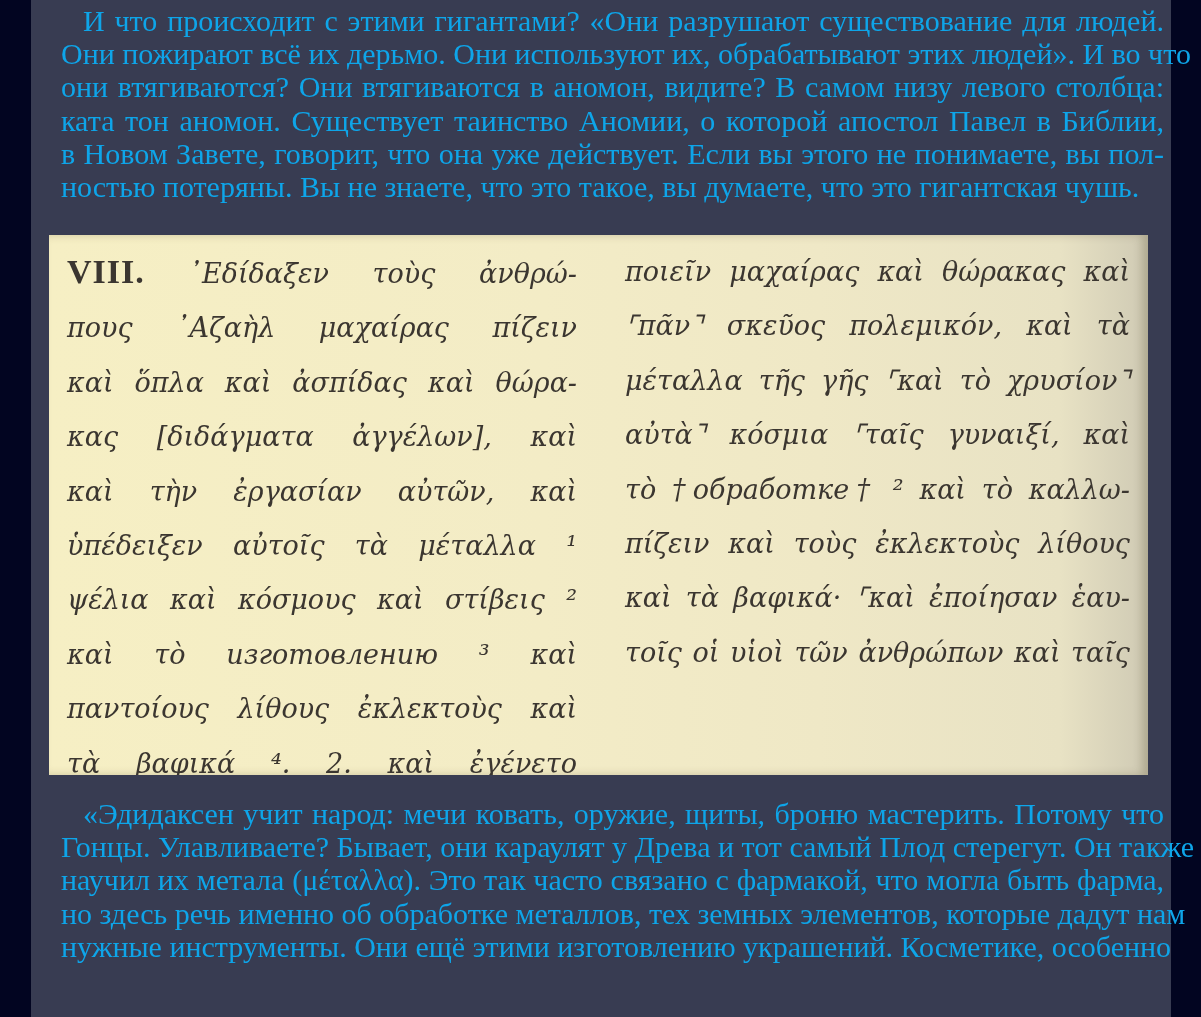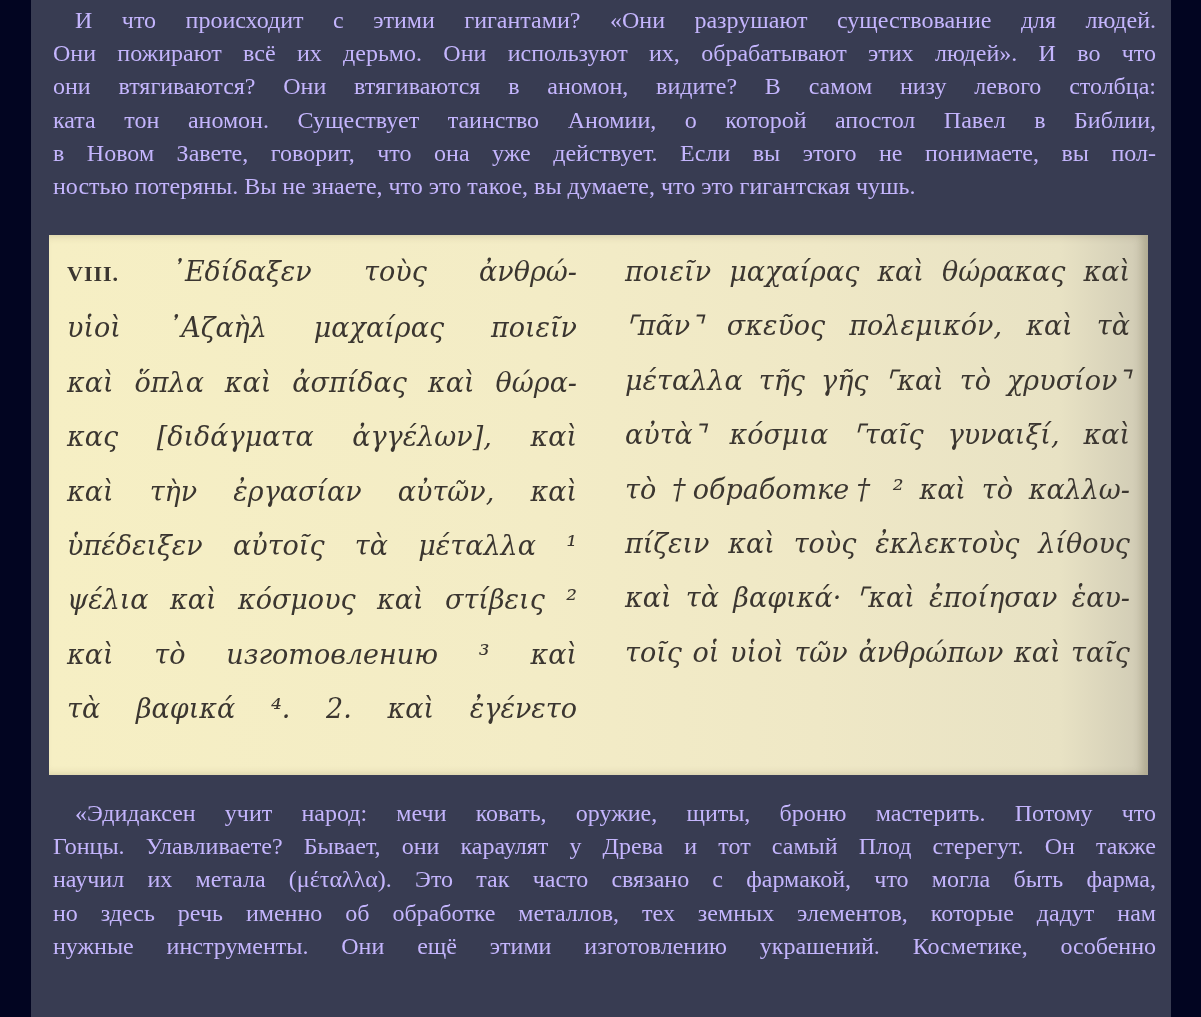--- a/index.html
+++ b/index.html
@@ -6,24 +6,24 @@
   body {
     width: 1201px; height: 1017px; overflow: hidden;
     background: #020521;
     position: relative;
   }
   .panel {
     position: absolute; left: 31px; top: 0; width: 1140px; height: 1017px;
     background: #383c52;
   }
   .para {
-    position: absolute; left: 53px; width: 1103px;
+    position: absolute; left: 61px; width: 1103px;
     font-family: "Liberation Serif", "DejaVu Serif", serif;
-    font-size: 24px; line-height: 33.2px;
-    color: #c4b5fd;
+    font-size: 30px; line-height: 33.2px;
+    color: #0ea5e9;
     text-align: justify;
   }
   .para .ln { display: block; white-space: nowrap; text-align-last: justify; text-align: justify; }
   .para .ln.last { text-align-last: left; }
   .para .ln.indent { padding-left: 22px; }
   #para1 { top: 4px; }
   #para2 { top: 797px; }
   .scan {
     position: absolute; left: 49px; top: 235px; width: 1099px; height: 540px;
     background: linear-gradient(90deg, #f6efc4 0%, #f3ecc6 45%, #efe8c6 70%, #e8e2c4 92%, #cfcab4 100%);
@@ -34,46 +34,47 @@
     position: absolute; top: 10px;
     font-family: "DejaVu Serif", "Liberation Serif", serif;
     font-style: italic;
     color: #3b3630;
     font-size: 27px; line-height: 54.4px;
     filter: blur(0.4px);
   }
   .col .gl { display: block; white-space: nowrap; text-align: justify; text-align-last: justify; }
   #col-left { left: 18px; width: 510px; }
   #col-right { left: 576px; width: 505px; }
-  .col .roman { font-style: normal; font-weight: bold; font-family: "Liberation Serif", serif; font-size: 22px; letter-spacing: 1px; }
+  .col .roman { font-style: normal; font-weight: bold; font-family: "Liberation Serif", serif; font-size: 34px; letter-spacing: 1px; }
 </style>
 </head>
 <body>
 
 <div class="panel"></div>
 
 <div class="para" id="para1">
   <span class="ln indent">И что происходит с этими гигантами? «Они разрушают существование для людей.</span>
   <span class="ln">Они пожирают всё их дерьмо. Они используют их, обрабатывают этих людей». И во что</span>
   <span class="ln">они втягиваются? Они втягиваются в аномон, видите? В самом низу левого столбца:</span>
   <span class="ln">ката тон аномон. Существует таинство Аномии, о которой апостол Павел в Библии,</span>
   <span class="ln">в Новом Завете, говорит, что она уже действует. Если вы этого не понимаете, вы пол-</span>
   <span class="ln last">ностью потеряны. Вы не знаете, что это такое, вы думаете, что это гигантская чушь.</span>
 </div>
 
 <div class="scan">
   <div class="col" id="col-left">
     <span class="gl"><span class="roman">VIII.</span> <span>᾿Εδίδαξεν τοὺς ἀνθρώ-</span></span>
-    <span class="gl">υἱοὶ ᾿Αζαὴλ μαχαίρας ποιεῖν</span>
+    <span class="gl">πους ᾿Αζαὴλ μαχαίρας πίζειν</span>
     <span class="gl">καὶ ὅπλα καὶ ἀσπίδας καὶ θώρα-</span>
     <span class="gl">κας [διδάγματα ἀγγέλων], καὶ</span>
     <span class="gl">καὶ τὴν ἐργασίαν αὐτῶν, καὶ</span>
     <span class="gl">ὑπέδειξεν αὐτοῖς τὰ μέταλλα ¹</span>
     <span class="gl">ψέλια καὶ κόσμους καὶ στίβεις ²</span>
     <span class="gl">καὶ τὸ изготовлению ³ καὶ</span>
+    <span class="gl">παντοίους λίθους ἐκλεκτοὺς καὶ</span>
     <span class="gl">τὰ βαφικά ⁴.  2.  καὶ ἐγένετο</span>
   </div>
   <div class="col" id="col-right">
     <span class="gl">ποιεῖν μαχαίρας καὶ θώρακας καὶ</span>
     <span class="gl">⌜πᾶν⌝ σκεῦος πολεμικόν, καὶ τὰ</span>
     <span class="gl">μέταλλα τῆς γῆς ⌜καὶ τὸ χρυσίον⌝</span>
     <span class="gl">αὐτὰ⌝ κόσμια ⌜ταῖς γυναιξί, καὶ</span>
     <span class="gl">τὸ †обработке† ² καὶ τὸ καλλω-</span>
     <span class="gl">πίζειν καὶ τοὺς ἐκλεκτοὺς λίθους</span>
     <span class="gl">καὶ τὰ βαφικά· ⌜καὶ ἐποίησαν ἑαυ-</span>

